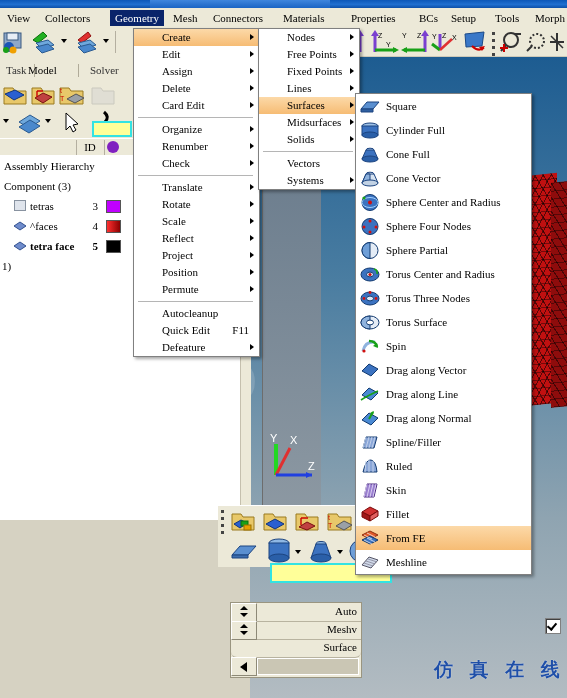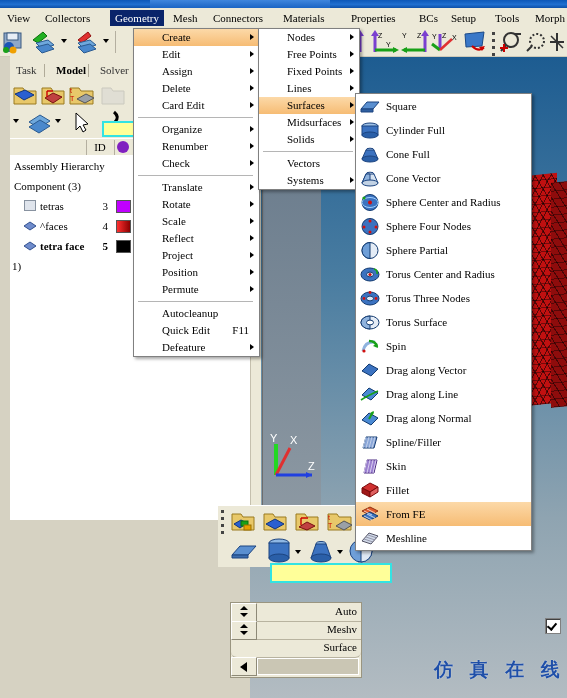--- a/index.html
+++ b/index.html
@@ -245,26 +245,26 @@
       <circle cx="13" cy="11" r="7" fill="none" stroke="#333" stroke-width="2" stroke-dasharray="2 2"></circle>
       <line x1="8" y1="16" x2="3" y2="21" stroke="#333" stroke-width="2"></line>
     </svg>
     <svg style="position:absolute;left:548px;top:2px;" width="18" height="24" viewBox="0 0 18 24">
       <line x1="2" y1="12" x2="16" y2="12" stroke="#333" stroke-width="2"></line>
       <line x1="9" y1="3" x2="9" y2="21" stroke="#333" stroke-width="2"></line>
       <line x1="3" y1="6" x2="15" y2="18" stroke="#333" stroke-width="1.5"></line>
     </svg>
   </div>
 
-  <div class="leftpanel" style="top:56px;height:464px;margin-left:10px;">
+  <div class="leftpanel" style="top:56px;height:464px;">
 
     <div class="tabstrip" style="top:6px;">
       <div class="tab" style="left:0px;">Task</div>
       <div class="tabsep" style="left:34px;"></div>
-      <div class="tab active" style="left:40px;font-weight:bold;">Model</div>
+      <div class="tab active" style="left:22px;">Model</div>
       <div class="tabsep" style="left:78px;"></div>
       <div class="tab" style="left:84px;">Solver</div>
     </div>
 
     <div style="position:absolute;left:0;top:24px;width:250px;height:30px;">
       <svg style="position:absolute;left:2px;top:2px;" width="26" height="26" viewBox="0 0 26 26">
         <path d="M2 6 h9 l2 3 h11 v13 H2 Z" fill="#e8c86a" stroke="#9a7a20"></path>
         <path d="M3 12 L13 8 L22 13 L12 18 Z" fill="#2a5fd0" stroke="#12357a"></path>
       </svg>
       <svg style="position:absolute;left:30px;top:2px;" width="26" height="26" viewBox="0 0 26 26">
@@ -604,20 +604,27 @@
     </div>
 
     <div class="row">
       <svg class="ico" viewBox="0 0 20 17">
         <path d="M3 14 L6 3 L17 3 L14 14 Z" fill="#8aa6d8" stroke="#123a70"></path>
         <path d="M6 3 L3 14 M9 3 L6 14 M12 3 L9 14 M15 3 L12 14" stroke="#c0d0ea" stroke-width="1"></path>
       </svg>
       <span>Spline/Filler</span>
     </div>
 
+    <div class="row">
+      <svg class="ico" viewBox="0 0 20 17">
+        <path d="M3 14 q3 -13 8 -12 q5 1 6 12 z" fill="#8aa6d8" stroke="#123a70"></path>
+        <path d="M6 3 L5 14 M9 2 L9 14 M13 3 L13 14" stroke="#c0d0ea" stroke-width="1"></path>
+      </svg>
+      <span>Ruled</span>
+    </div>
 
     <div class="row">
       <svg class="ico" viewBox="0 0 20 17">
         <path d="M4 15 L7 2 L17 2 L14 15 Z" fill="#9a7fd0" stroke="#4a2a80"></path>
         <path d="M7 2 L4 15 M10 2 L7 15 M13 2 L10 15 M16 2 L13 15" stroke="#d8cdf0" stroke-width="1"></path>
       </svg>
       <span>Skin</span>
     </div>
 
     <div class="row">

